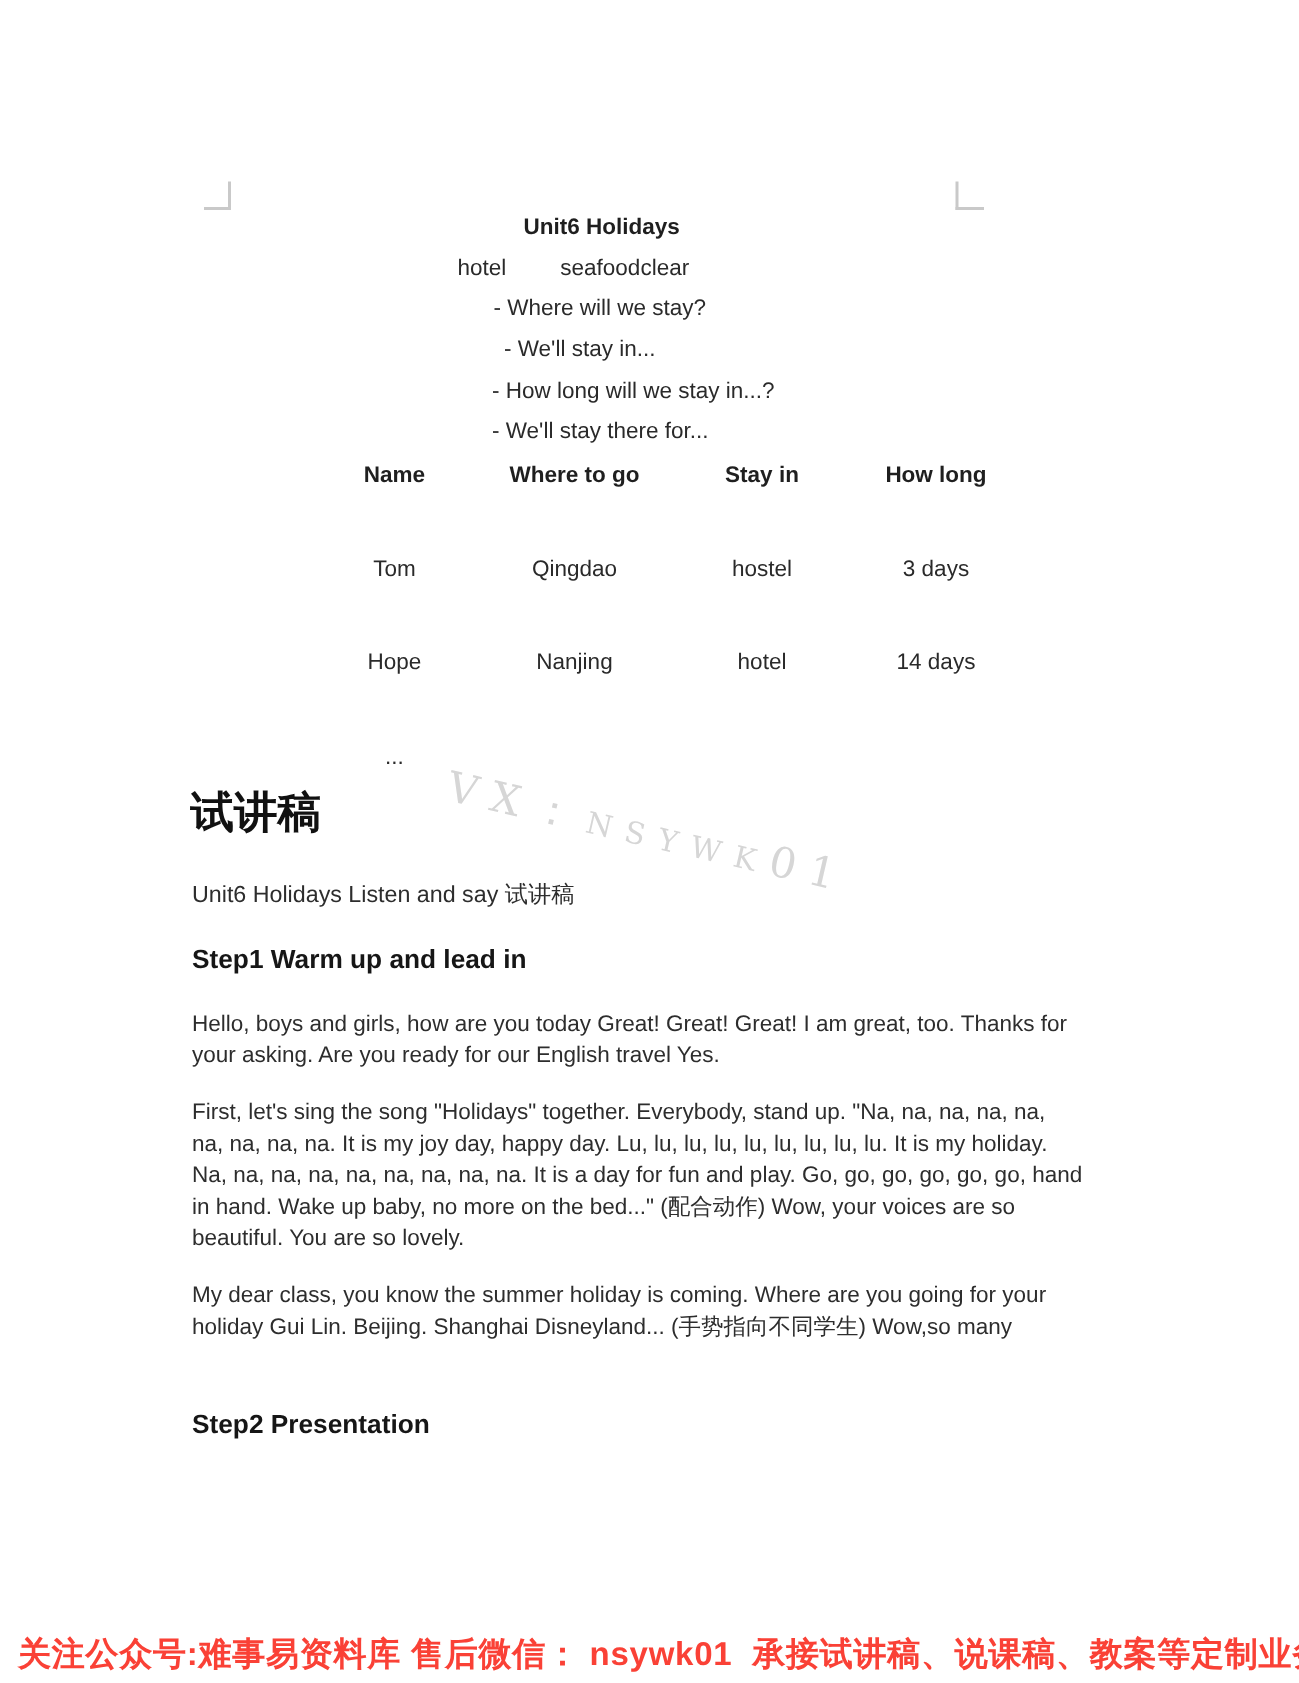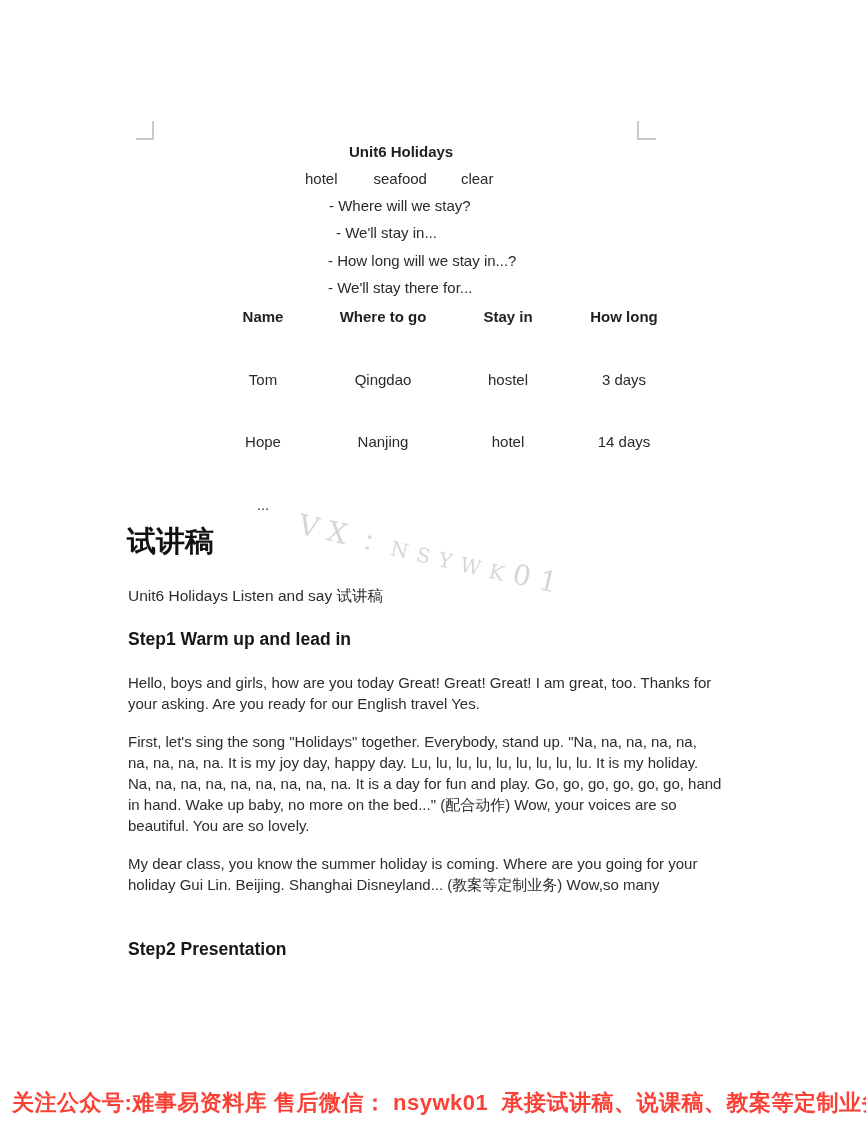--- a/index.html
+++ b/index.html
@@ -19,21 +19,21 @@
   }
   .corner-tr {
     left:637px; top:121px; width:17px; height:17px;
     border-left:2px solid #c9c9c9; border-bottom:2px solid #c9c9c9;
   }
 
   
   .unit-title { left:349px; top:143px; font-size:15px; font-weight:700; color:#1f1f1f; }
   .vocab-row  { left:305px; top:170px; display:flex; font-size:15px; color:#2a2a2a; }
   .vocab-row .vw-gap1 { margin-left:36px; }
-  .vocab-row .vw-gap2 { margin-left:34px; }
+  .vocab-row .vw-gap2 { }
   .dlg { font-size:15px; color:#2a2a2a; }
   .dlg1 { left:329px; top:197px; }
   .dlg2 { left:336px; top:224px; }
   .dlg3 { left:328px; top:252px; }
   .dlg4 { left:328px; top:279px; }
 
   .mini-table {
     left:228px; top:303px; width:332px;
     display:grid; grid-template-columns:70px 100px 80px 82px;
     grid-auto-rows:27.5px; align-items:center; text-align:center;
@@ -128,21 +128,21 @@
     <div class="line">beautiful. You are so lovely.</div>
   </div>
 
   <div class="abs para para1">
     <div class="line">Hello, boys and girls, how are you today Great! Great! Great! I am great, too. Thanks for</div>
     <div class="line">your asking. Are you ready for our English travel Yes.</div>
   </div>
 
   <div class="abs para para3">
     <div class="line">My dear class, you know the summer holiday is coming. Where are you going for your</div>
-    <div class="line">holiday Gui Lin. Beijing. Shanghai Disneyland... (教案等定制业务) Wow,so many</div>
+    <div class="line">holiday Gui Lin. Beijing. Shanghai Disneyland... (手势指向不同学生) Wow,so many</div>
   </div>
 
   <div class="abs line step-heading step2">Step2 Presentation</div>
 
   <div class="abs footer-bar">
     <div class="footer-text">关注公众号:难事易资料库 售后微信： nsywk01  承接试讲稿、说课稿、教案等定制业务</div>
   </div>
 
 </div>
 

